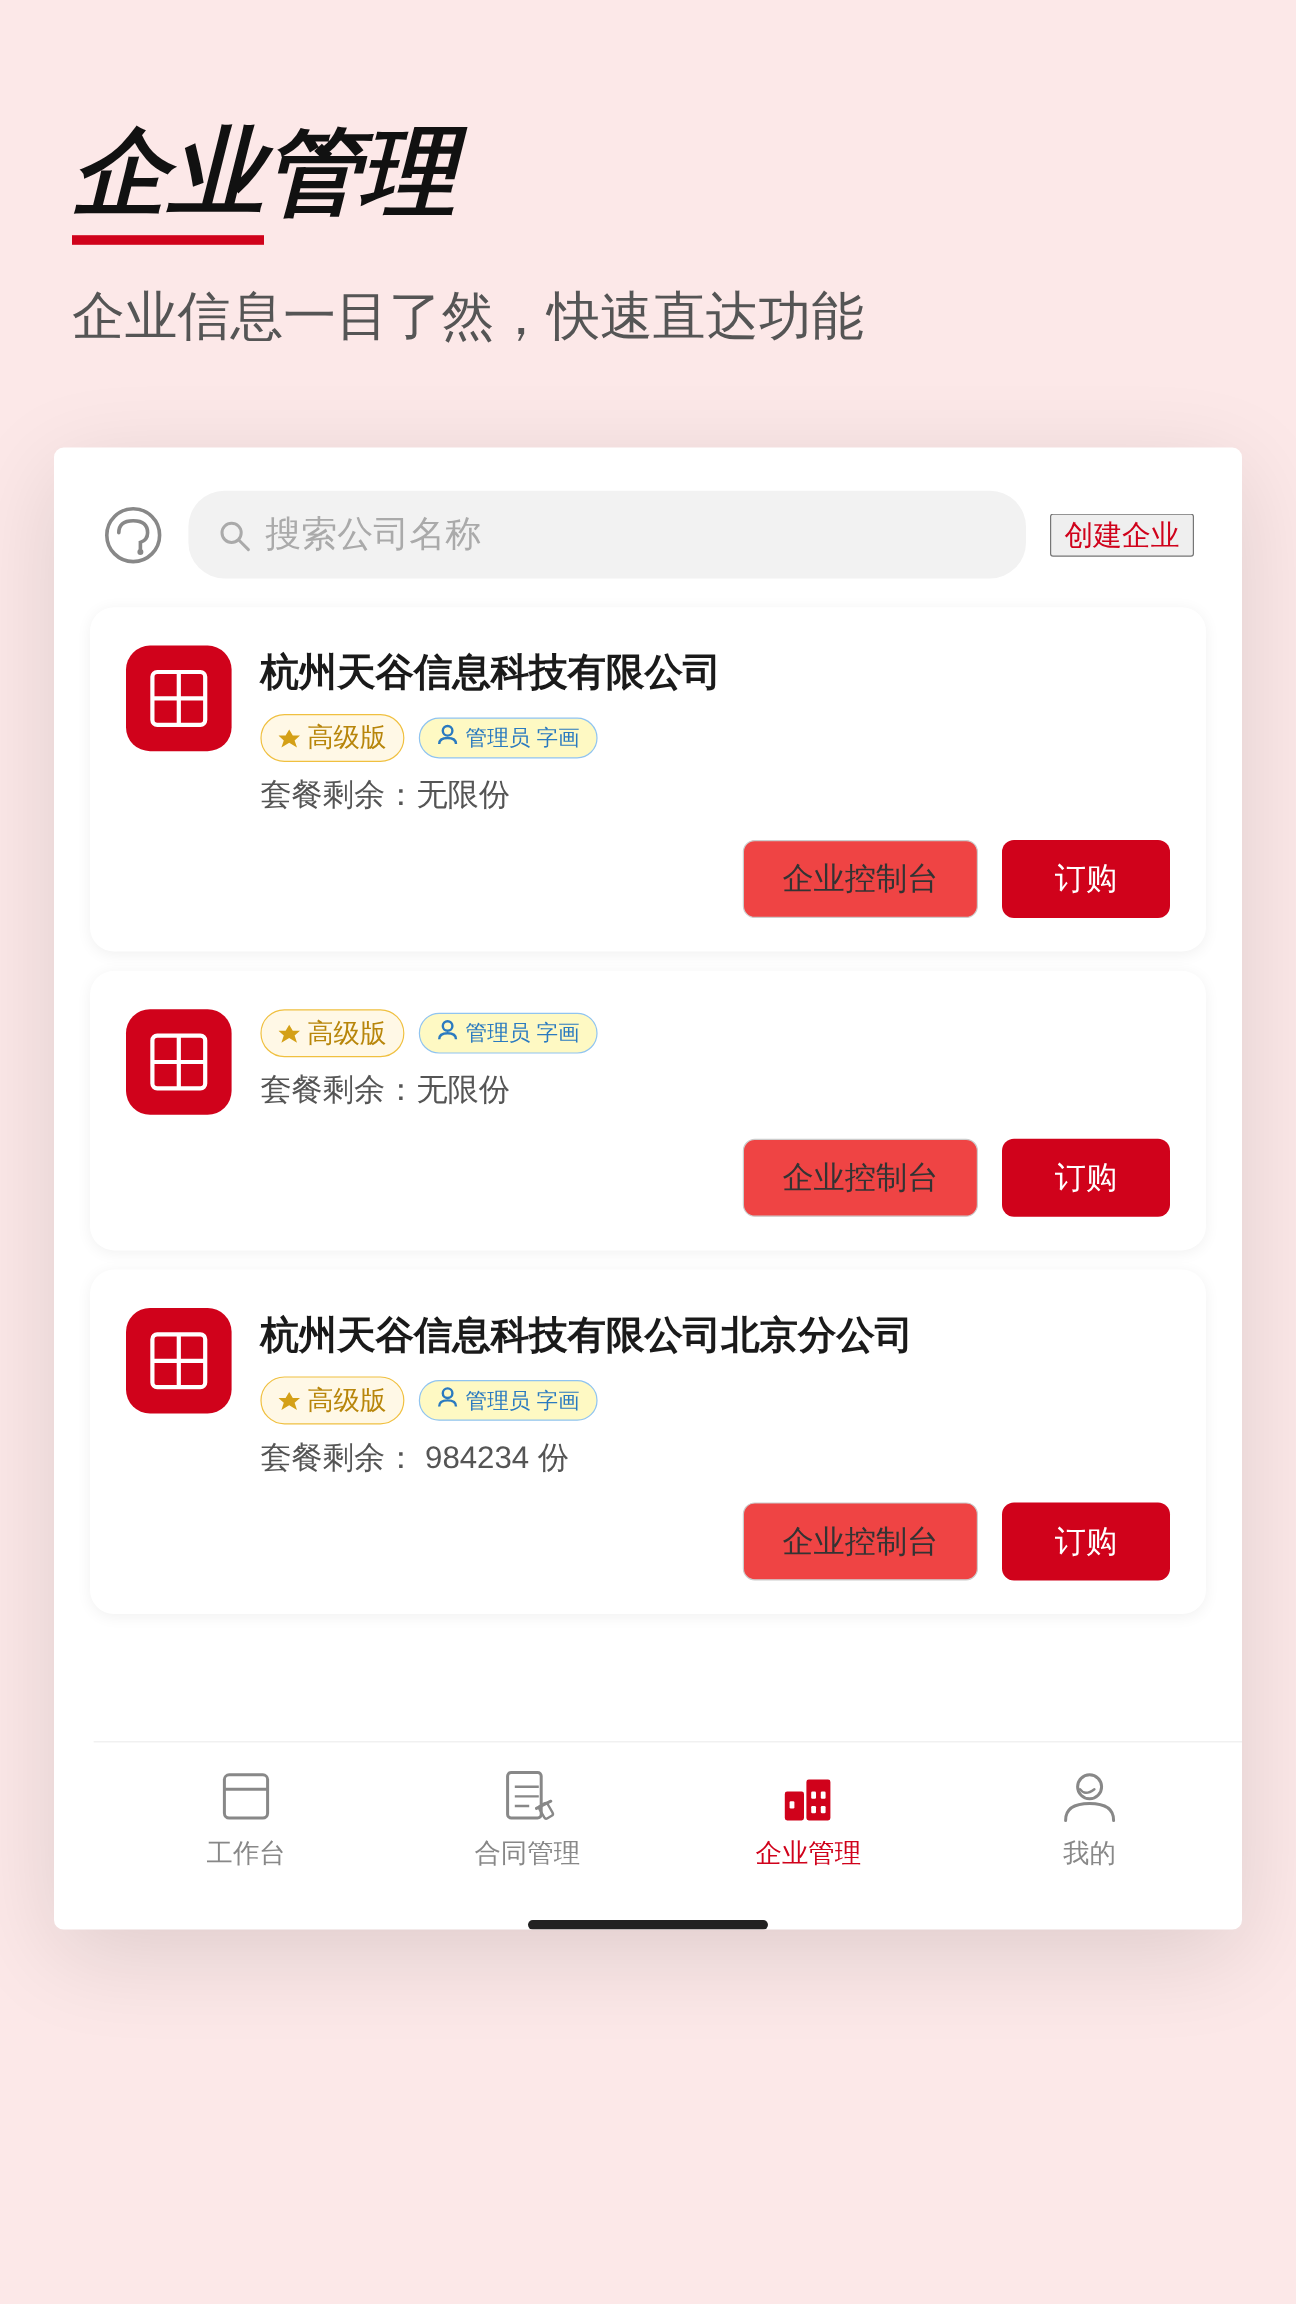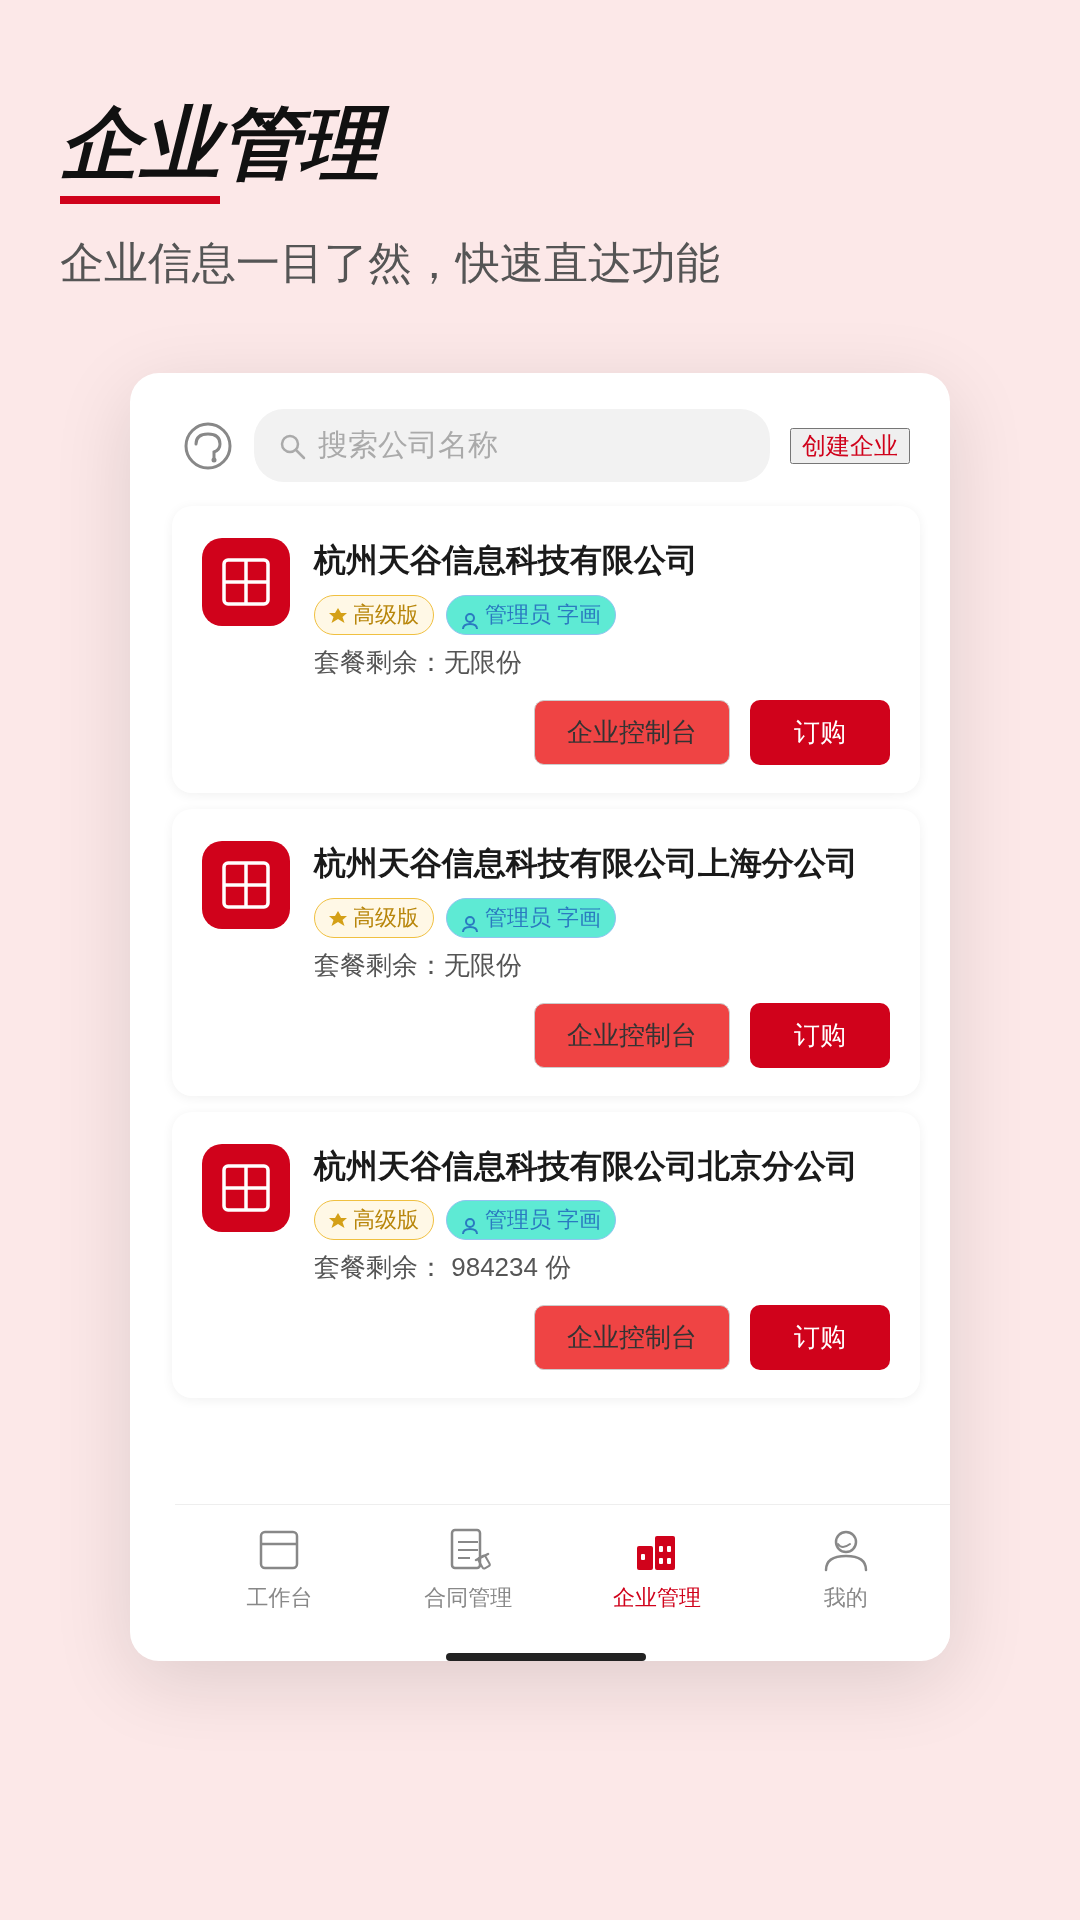--- a/index.html
+++ b/index.html
@@ -38,29 +38,28 @@
     }
     .page-subtitle {
       font-size: 44px;
       color: #555;
       margin-top: 30px;
       font-weight: 400;
     }
 
     
     .phone-mockup {
-      width: 820px;
+      width: 990px;
       background: #fff;
-      border-radius: 29px;
+      border-radius: 8px;
       box-shadow: 0 20px 80px rgba(0,0,0,0.12);
       overflow: hidden;
       margin-top: 40px;
       display: flex;
       flex-direction: column;
-      padding-left: 12px;
     }
 
     
     .app-header {
       display: flex;
       align-items: center;
       padding: 36px 40px 24px;
       gap: 20px;
     }
     .support-icon {
@@ -154,27 +153,27 @@
       background: #fff8e6;
       border: 1px solid #f0c040;
       border-radius: 20px;
       padding: 4px 14px;
       font-size: 22px;
       color: #b8860b;
     }
 
     .tag-admin {
       display: flex;
-      align-items: flex-end;
+      align-items: flex-start;
       gap: 6px;
-      background: #5eead4;
+      background: #fef9c3;
       border: 1px solid #90c4f0;
       border-radius: 20px;
       padding: 4px 14px;
-      font-size: 22px;
+      font-size: 18px;
       color: #2a7ac0;
     }
 
     .company-quota {
       font-size: 26px;
       color: #555;
       margin-top: 8px;
     }
 
     .company-actions {
@@ -328,21 +327,20 @@
     <div class="company-card">
       <div class="company-top">
         <div class="company-logo">
           <svg viewBox="0 0 60 60" fill="none" xmlns="http://www.w3.org/2000/svg">
             <rect x="8" y="8" width="44" height="44" rx="4" stroke="white" stroke-width="3.5" fill="none"></rect>
             <line x1="8" y1="30" x2="52" y2="30" stroke="white" stroke-width="3.5"></line>
             <line x1="30" y1="8" x2="30" y2="52" stroke="white" stroke-width="3.5"></line>
           </svg>
         </div>
         <div class="company-info">
-          <div class="company-name">杭州天谷信息科技有限公司上海分公司</div>
           <div class="company-tags">
             <span class="tag-premium">
               <svg width="18" height="18" viewBox="0 0 18 18" fill="none">
                 <polygon points="9,2 12,7 18,7 13.5,11 15.5,17 9,13 2.5,17 4.5,11 0,7 6,7" fill="#d4a017"></polygon>
               </svg>
               高级版
             </span>
             <span class="tag-admin">
               <svg width="18" height="18" viewBox="0 0 18 18" fill="none">
                 <circle cx="9" cy="6" r="4" stroke="#2a7ac0" stroke-width="2" fill="none"></circle>

